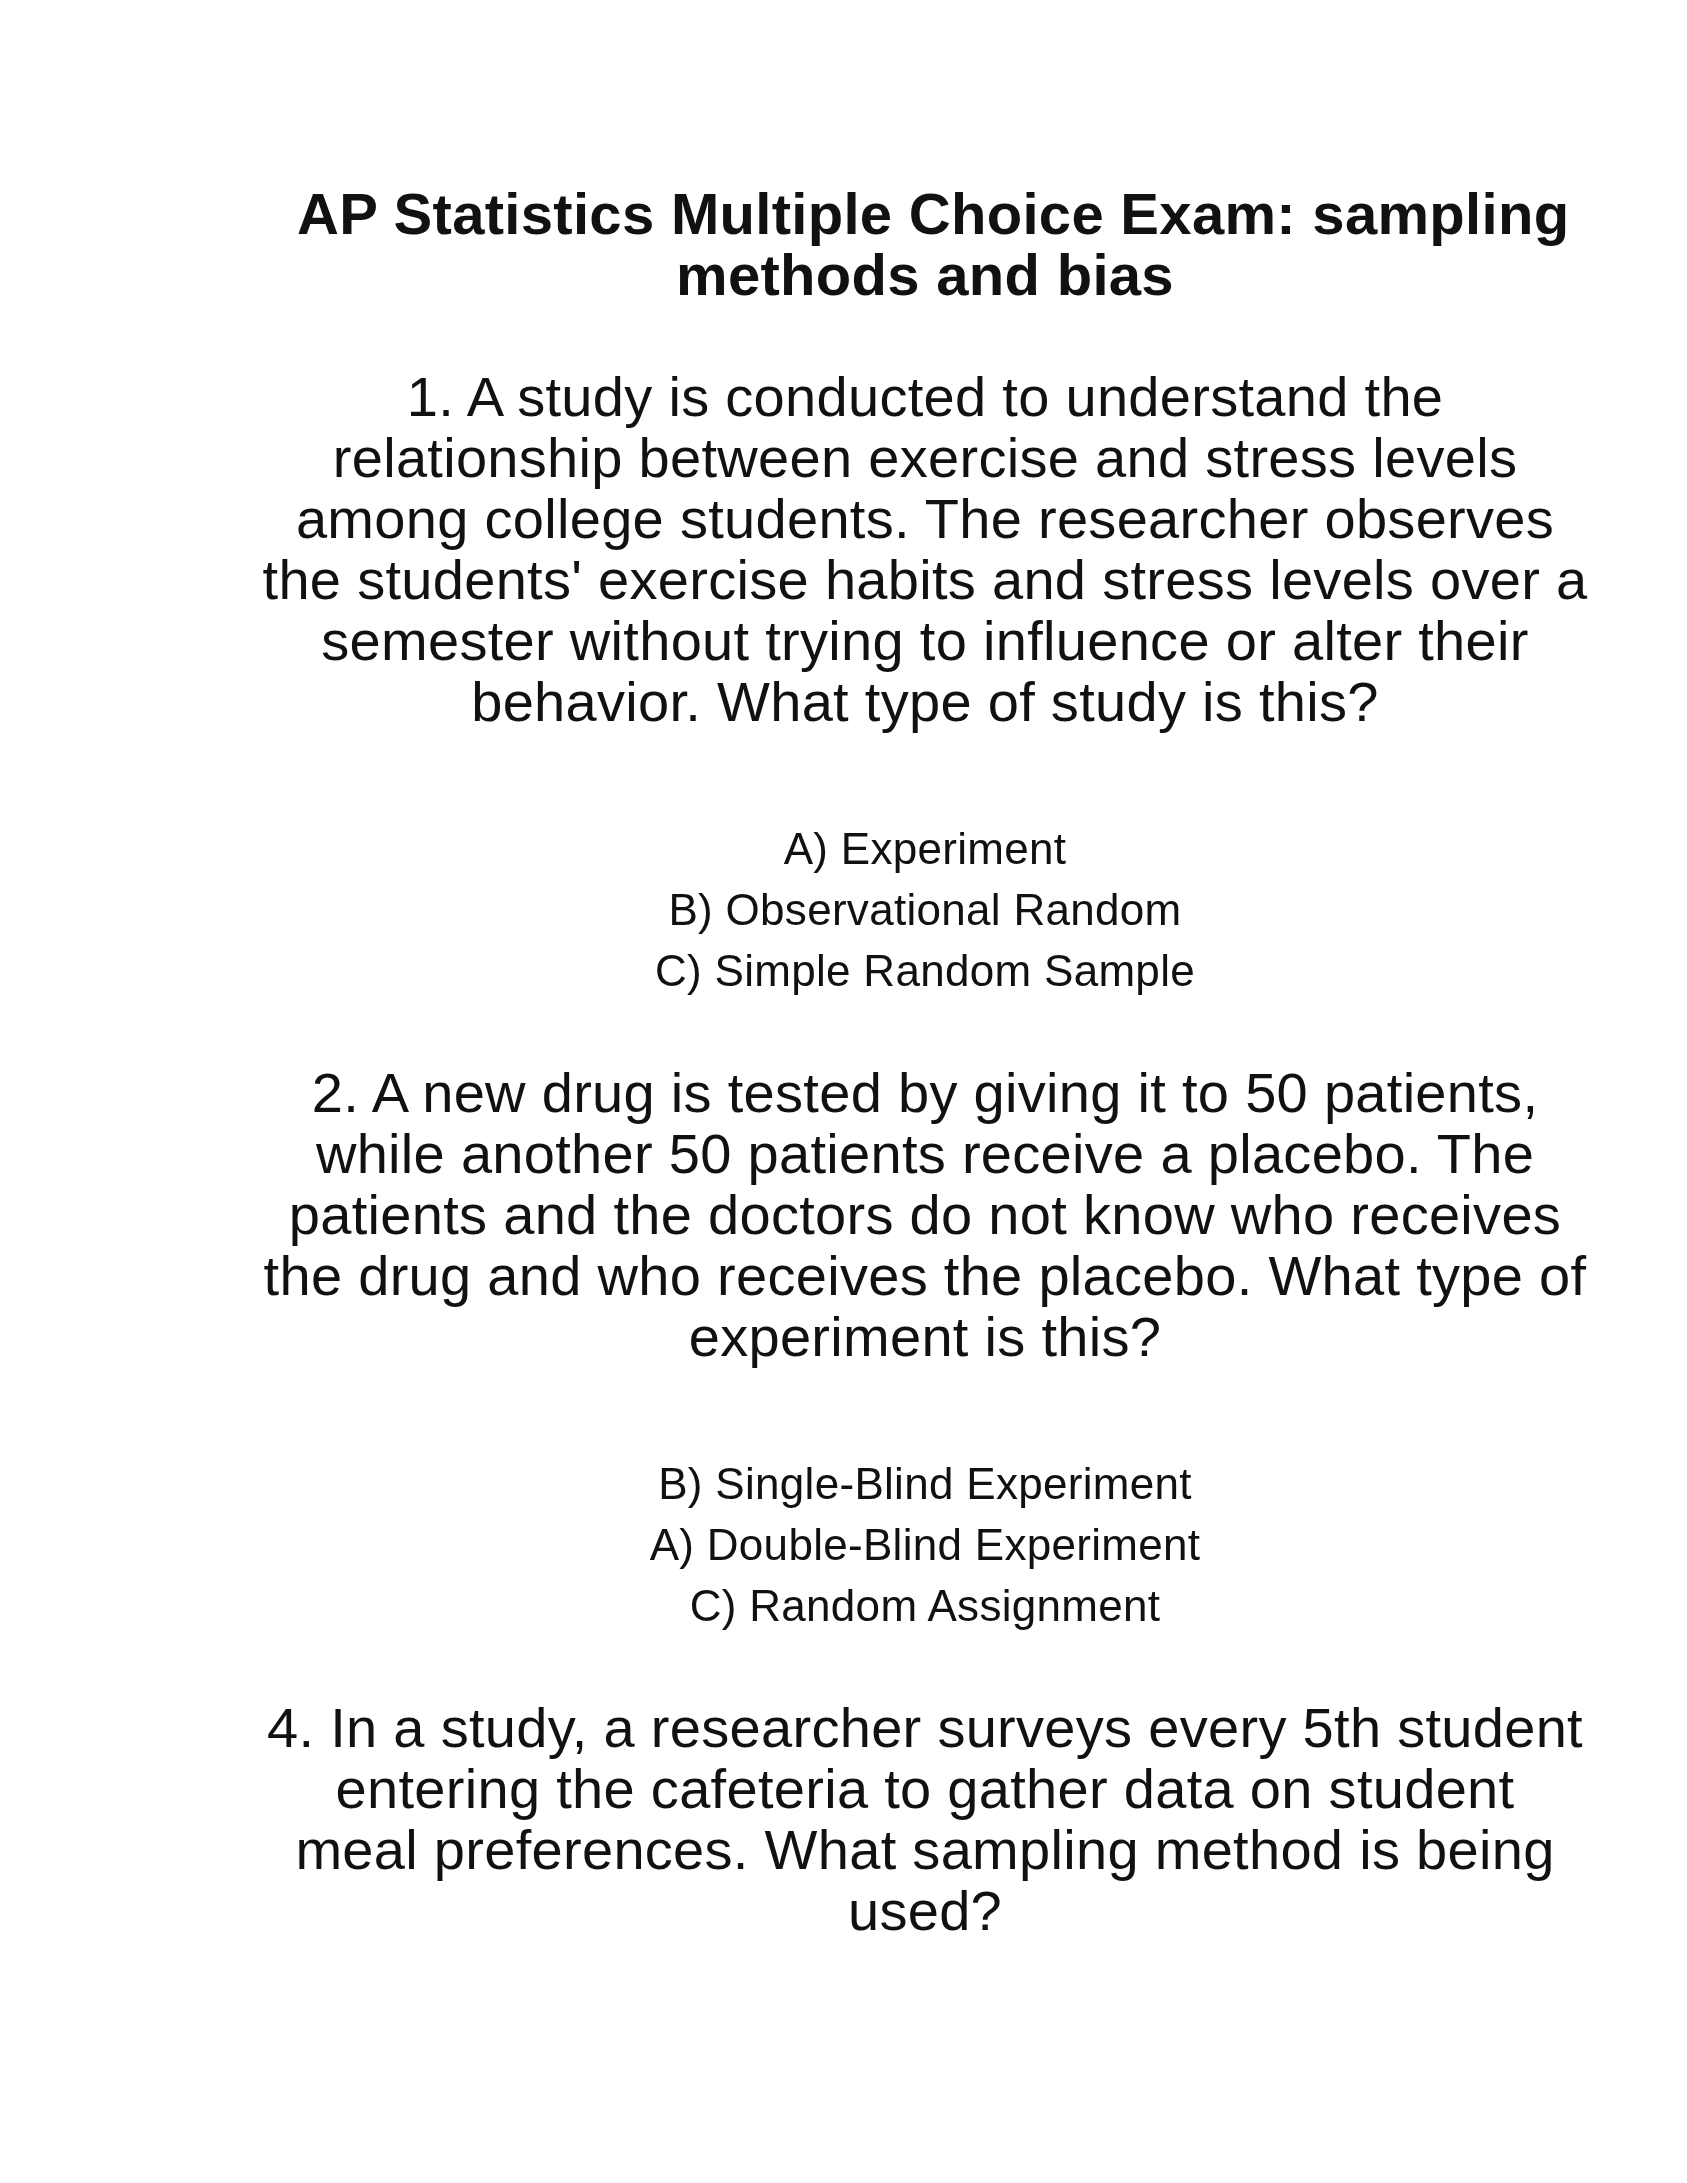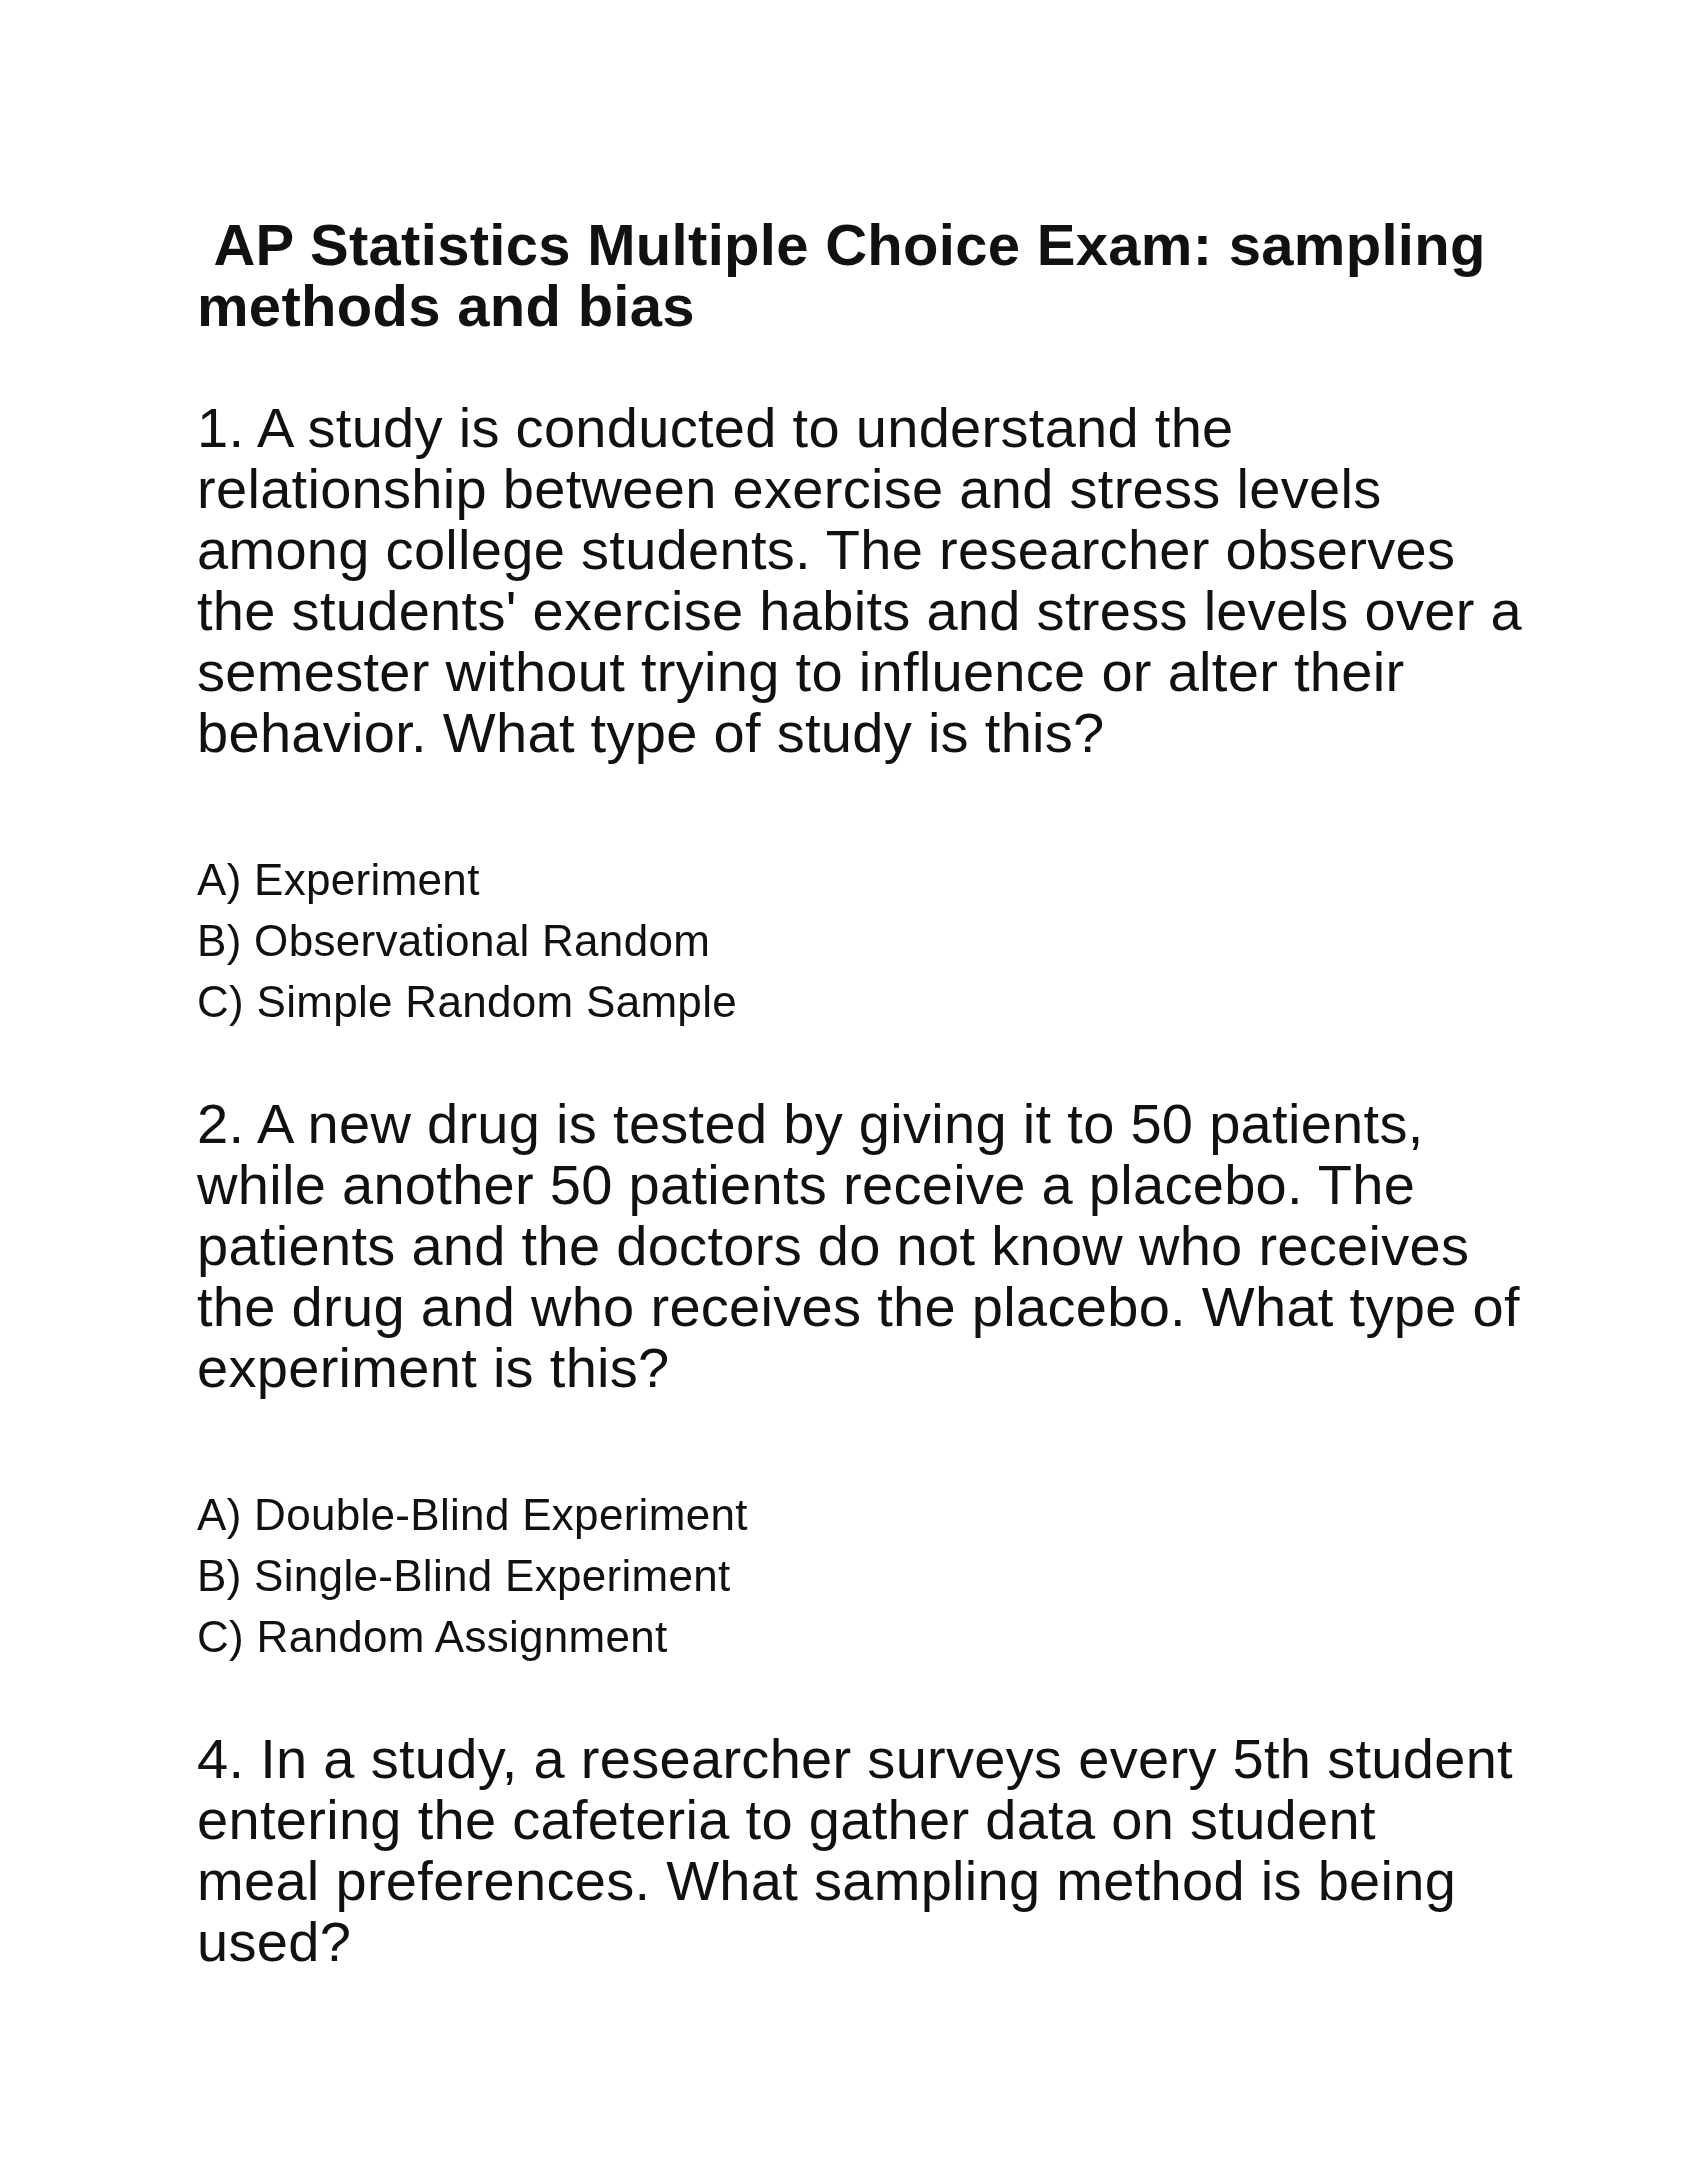--- a/index.html
+++ b/index.html
@@ -15,22 +15,23 @@
     color: #111111;
   }
   .page {
     position: absolute;
     inset: 0;
     background: #ffffff;
   }
   .content {
     position: absolute;
     left: 197px;
-    top: 214px;
+    top: 183px;
     width: 1456px;
+    text-align: center;
   }
   .title {
     margin: 0;
     font-size: 58px;
     font-weight: 700;
     line-height: 61px;
     white-space: pre-wrap;   
     letter-spacing: 0.3px;
   }
   .q-text {
@@ -75,22 +76,22 @@
       </div>
     </section>
 
     <section>
       <p class="q-text">2. A new drug is tested by giving it to 50 patients,
 while another 50 patients receive a placebo. The
 patients and the doctors do not know who receives
 the drug and who receives the placebo. What type of
 experiment is this?</p>
       <div class="options">
+        <div class="option">B) Single-Blind Experiment</div>
         <div class="option">A) Double-Blind Experiment</div>
-        <div class="option">B) Single-Blind Experiment</div>
         <div class="option">C) Random Assignment</div>
       </div>
     </section>
 
     <section>
       <p class="q-text">4. In a study, a researcher surveys every 5th student
 entering the cafeteria to gather data on student
 meal preferences. What sampling method is being
 used?</p>
     </section>

